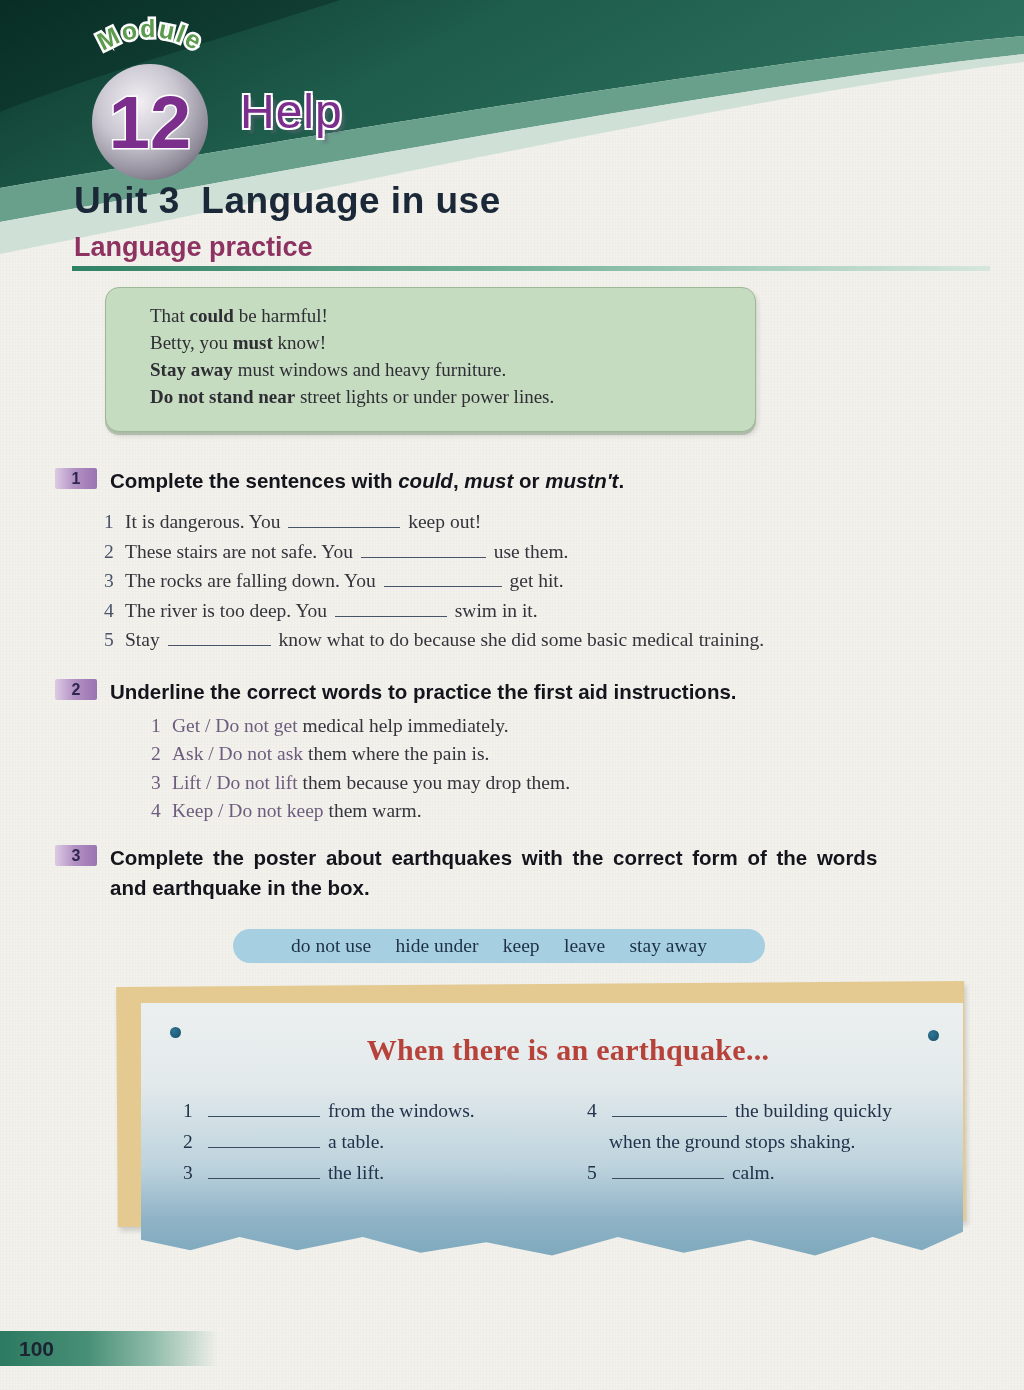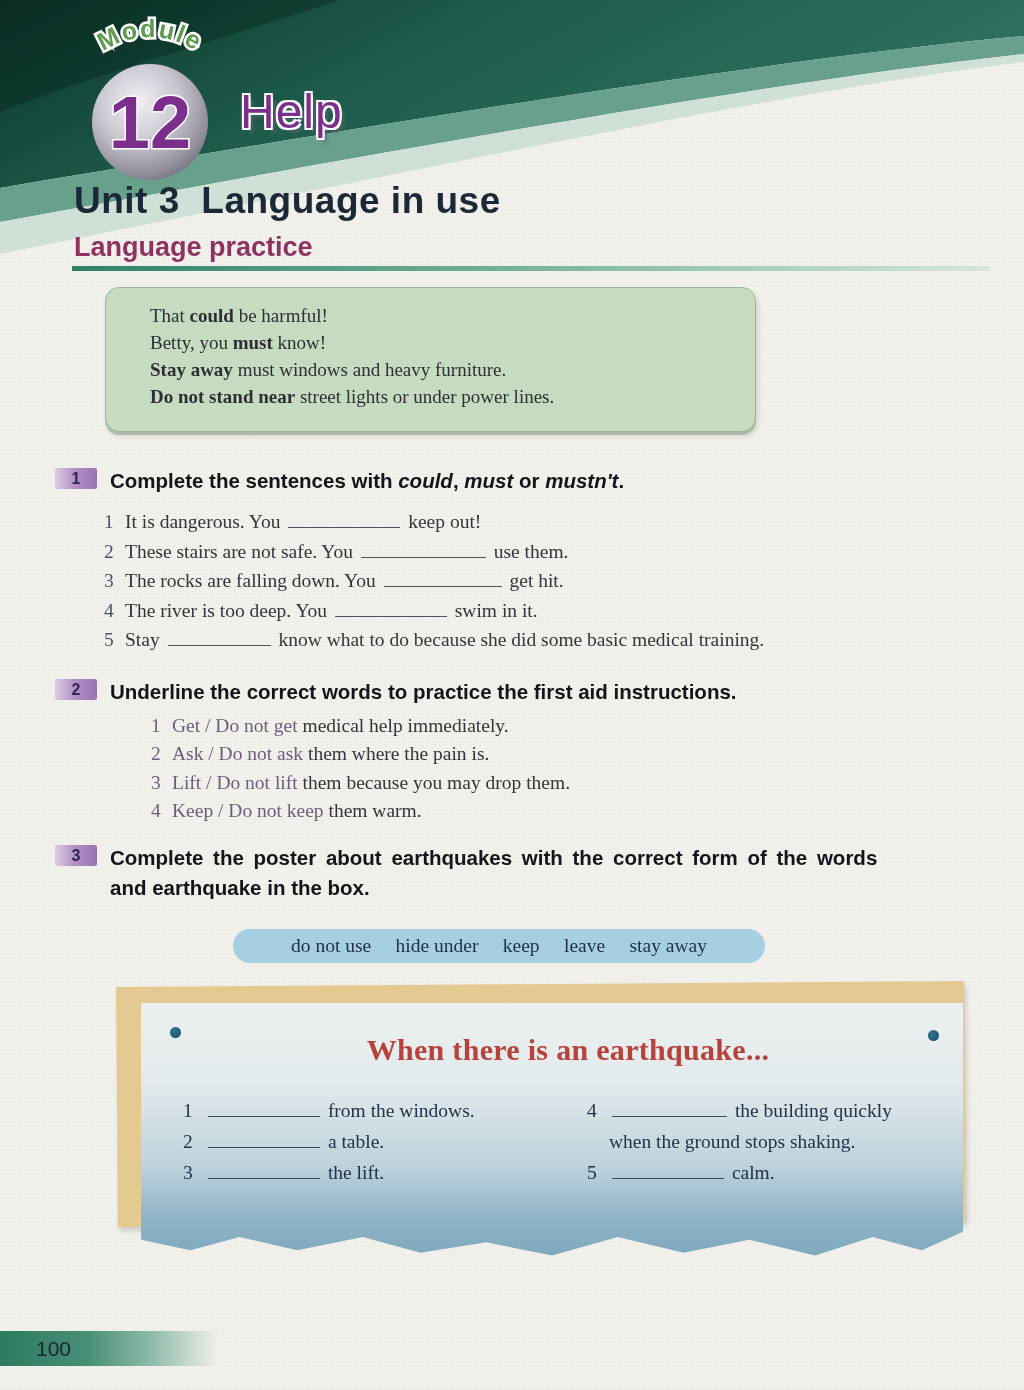--- a/index.html
+++ b/index.html
@@ -66,22 +66,22 @@
   .poster-title{position:absolute;left:16px;top:30px;width:100%;text-align:center;
     font-weight:bold;font-size:30px;color:#b7423a;letter-spacing:.3px;}
   .poster-col{position:absolute;top:92px;font-size:19.5px;color:#22324a;}
   .col-left{left:42px;}
   .col-right{left:432px;margin-left:14px;}
   .pitem{line-height:31px;}
   .pnum{display:inline-block;width:22px;color:#22324a;}
   .poster .blank{border-bottom-color:#3a4a63;}
   .page-strip{position:absolute;left:0;top:1331px;width:218px;height:35px;
     background:linear-gradient(90deg,#2c7a61 0%,#488f77 40%,#8fbcaa 70%,rgba(244,243,238,0) 100%);}
-  .page-num{display:inline-block;padding-left:36px;font-family:"Liberation Sans",sans-serif;
-    font-weight:normal;font-size:21px;line-height:35px;color:#1b2430;}
+  .page-num{display:inline-block;padding-left:19px;font-family:"Liberation Sans",sans-serif;
+    font-weight:bold;font-size:21px;line-height:35px;color:#1b2430;}
 </style>
 </head>
 <body>
 
 <div class="page">
 
   <svg class="banner" width="1024" height="270" viewBox="0 0 1024 270" aria-hidden="true">
     <defs>
       <linearGradient id="gDark" x1="0" y1="0" x2="1" y2="0.35">
         <stop offset="0" stop-color="#0c372c"></stop>

